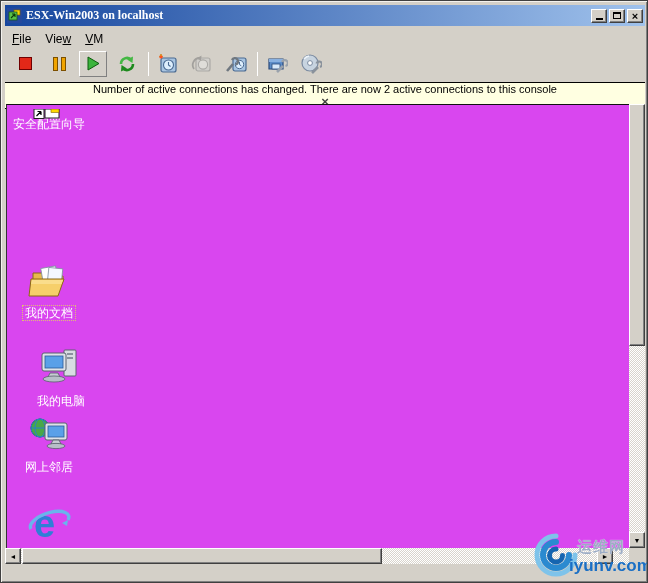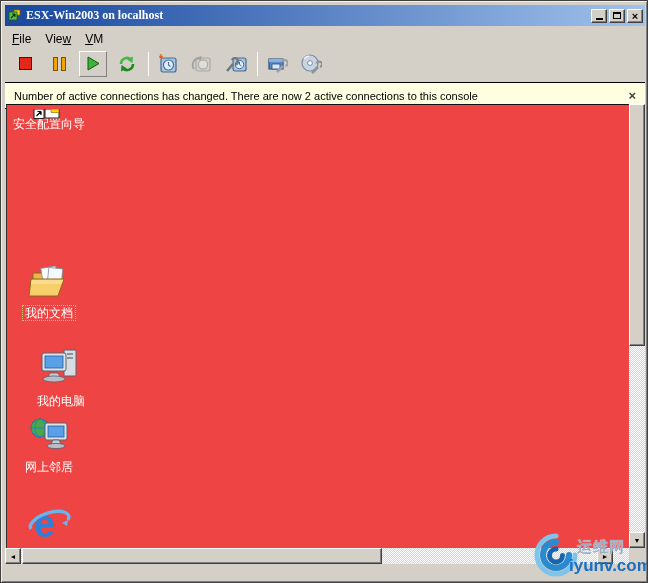--- a/index.html
+++ b/index.html
@@ -26,25 +26,25 @@
   
   .toolbar{position:absolute;left:4px;top:46px;width:640px;height:33px;display:flex;align-items:center;padding-left:6px;}
   .tool{width:28px;height:26px;display:flex;align-items:center;justify-content:center;margin-right:6px;border:1px solid transparent;}
   .tool.latched{border:1px solid;border-color:#ffffff #808080 #808080 #ffffff;}
   .tool-sep{width:1px;height:24px;background:#808080;border-right:1px solid #ffffff;margin:0 5px 0 1px;}
   .sq-stop{width:13px;height:13px;background:#e22818;border:1px solid #700000;}
   .pause-wrap{display:flex;gap:3px;}
   .pause-bar{width:5px;height:14px;background:#f0a400;border:1px solid #7c5000;}
   
   .notify{position:absolute;left:4px;top:81px;width:640px;height:27px;background:#ffffe1;
-          border-top:1px solid #000;border-bottom:1px solid #000;display:flex;align-items:center;padding:0 9px;}
+          border-top:1px solid #000;border-bottom:1px solid #000;display:flex;align-items:center;padding:0 9px;flex-direction:column;}
   .notify-text{font-size:11px;color:#000;flex:1;white-space:nowrap;overflow:hidden;}
   .notify-close{font-size:13px;font-weight:bold;color:#404040;cursor:default;line-height:12px;}
   
-  .desktop{position:absolute;left:5px;top:103px;width:623px;height:444px;background:#ef4444;
+  .desktop{position:absolute;left:5px;top:103px;width:623px;height:444px;background:#d946ef;
            border-top:1px solid #111;border-left:1px solid #333;overflow:hidden;}
   .dicon{position:absolute;width:80px;text-align:center;cursor:default;}
   .dicon .art{display:block;margin:0 auto 2px auto;}
   .dlabel{display:inline-block;color:#fff;font-size:12px;line-height:14px;padding:0 2px;max-width:76px;}
   .dlabel.selected{outline:1px dotted #e0c070;}
   
   .cuticon{position:absolute;left:24px;top:0px;width:32px;height:10px;}
   
   .dither{background-color:#e6e2da;
           background-image:linear-gradient(45deg,#fff 25%,transparent 25%,transparent 75%,#fff 75%),

